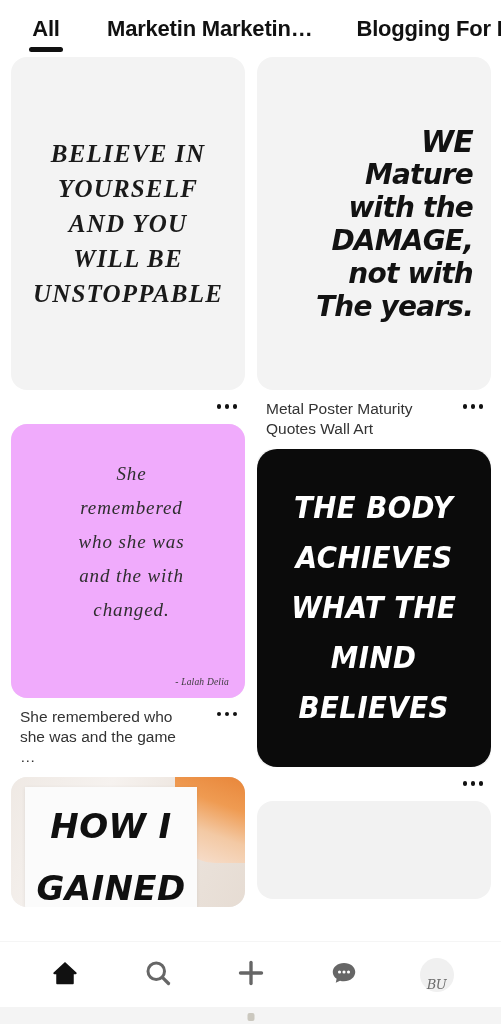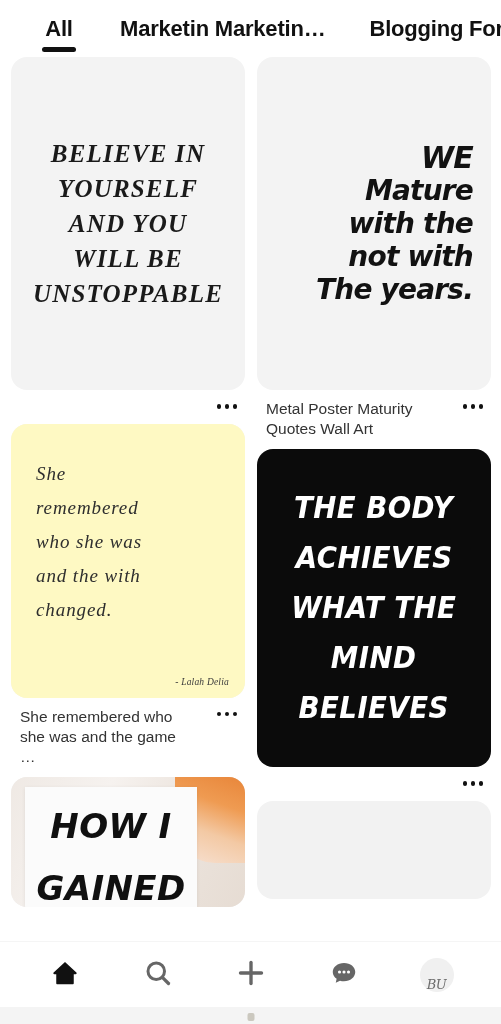--- a/index.html
+++ b/index.html
@@ -17,21 +17,21 @@
   }
 
   
   .tabbar {
     position: absolute;
     top: 0; left: 0;
     width: 501px; height: 57px;
     background: #ffffff;
     display: flex;
     align-items: flex-start;
-    padding-left: 42px;
+    padding-left: 29px;
     overflow: hidden;
     white-space: nowrap;
   }
   .tab {
     position: relative;
     display: inline-flex;
     flex-direction: column;
     align-items: center;
     margin-right: 44px;
     padding-top: 16px;
@@ -143,23 +143,23 @@
     font-weight: bold;
     font-size: 28px;
     line-height: 33px;
     letter-spacing: -0.8px;
     color: #121212;
     white-space: nowrap;
   }
   .art-mature .line.l1 { font-size: 30px; }
   
   .art-she {
-    background: #fef9c3;
+    background: #f0abfc;
     height: 274px;
-    align-items: flex-start;
+    align-items: center;
     justify-content: flex-start;
     padding: 33px 18px 10px 25px;
     position: relative;
   }
   .art-she .line {
     font-family: "Liberation Serif", serif;
     font-size: 19px;
     line-height: 34px;
     letter-spacing: 0.9px;
     color: #2e2e2e;
@@ -171,20 +171,21 @@
     font-family: "Liberation Serif", serif;
     font-size: 9.5px;
     color: #3a3a3a;
     letter-spacing: 0.2px;
   }
   
   .art-body {
     background: #0b0b0b;
     height: 318px;
     padding: 8px 10px;
+    border-radius: 20px;
   }
   .art-body .line {
     font-family: "DejaVu Sans", sans-serif;
     font-weight: bold;
     font-size: 30px;
     line-height: 50px;
     letter-spacing: 0.5px;
     color: #ffffff;
     transform: scaleX(0.92);
   }
@@ -351,20 +352,21 @@
 
     <div class="col col-right">
 
       <div class="pin">
         <div class="pin-media">
           <div class="quote art-mature">
             <div class="block">
               <div class="line l1">WE</div>
               <div class="line">Mature</div>
               <div class="line">with the</div>
+              <div class="line">DAMAGE,</div>
               <div class="line">not with</div>
               <div class="line">The years.</div>
             </div>
           </div>
         </div>
         <div class="pin-footer">
           <span class="pin-title">Metal Poster Maturity Quotes Wall Art</span>
           <span class="dots">
             <i></i>
               <i></i>

